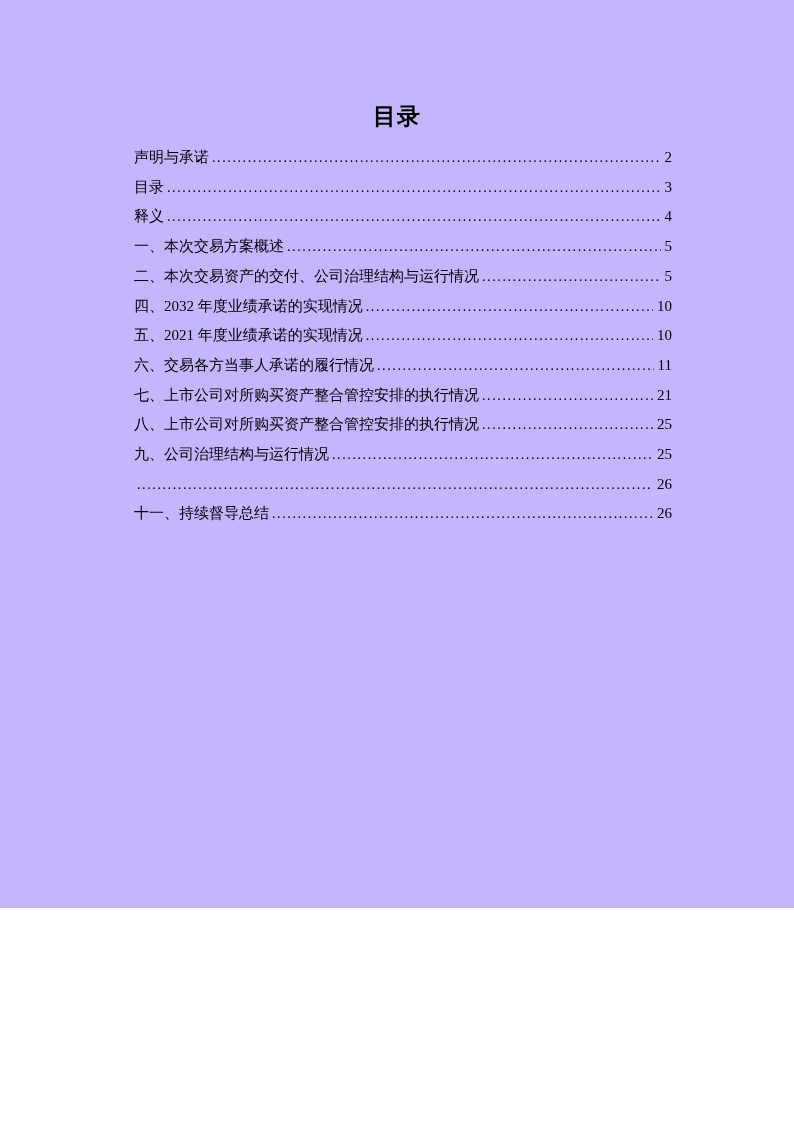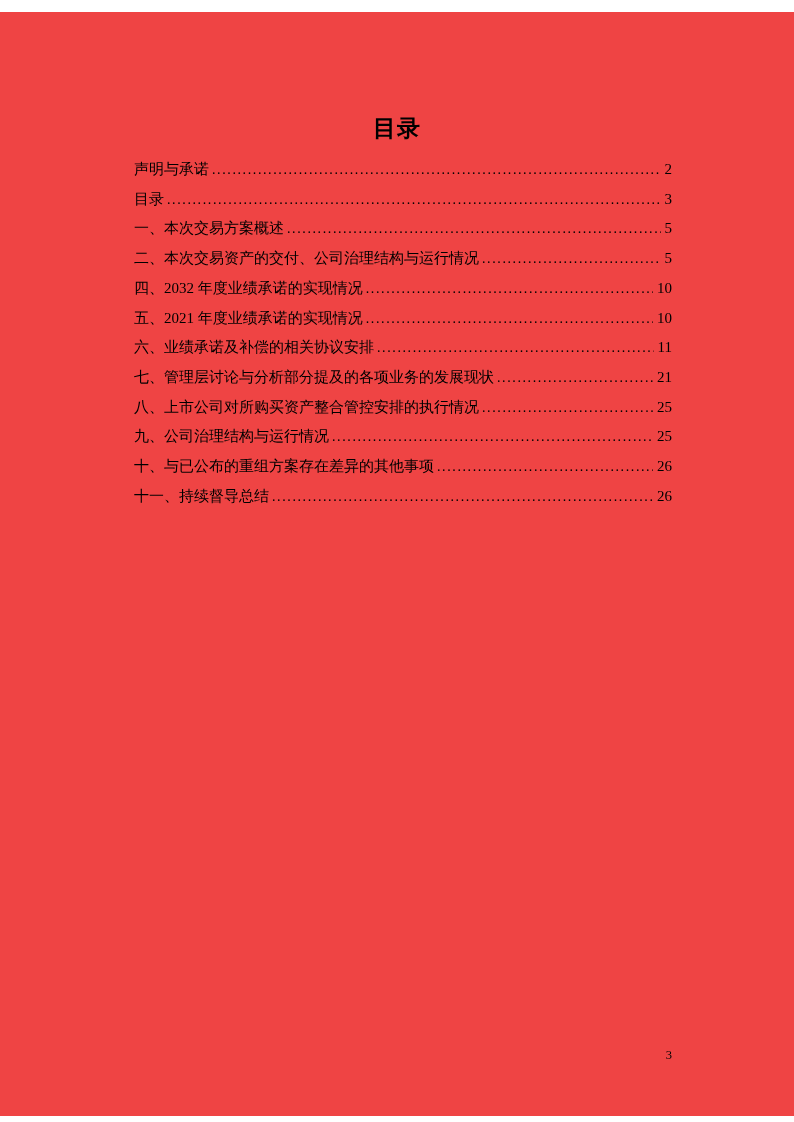--- a/index.html
+++ b/index.html
@@ -3,23 +3,23 @@
 <meta charset="utf-8">
 <style>
   html, body {
     margin: 0;
     padding: 0;
     background: #ffffff;
   }
   .page {
     position: relative;
     width: 794px;
-    height: 1104px;
-    margin: 12px auto;
-    background: #ef4444;
+    height: 908px;
+    margin: 0 auto;
+    background: #c4b5fd;
     color: #000000;
     font-family: "Liberation Serif", "DejaVu Serif", serif;
     overflow: hidden;
     box-sizing: border-box;
   }
   .doc-title {
     margin: 0;
     padding-top: 102px;
     text-align: center;
     font-family: "Liberation Sans", "DejaVu Sans", sans-serif;
@@ -81,20 +81,25 @@
     <span class="toc-dots"></span>
     <span class="toc-page">2</span>
   </div>
 
   <div class="toc-row">
     <span class="toc-label">目录</span>
     <span class="toc-dots"></span>
     <span class="toc-page">3</span>
   </div>
 
+  <div class="toc-row">
+    <span class="toc-label">释义</span>
+    <span class="toc-dots"></span>
+    <span class="toc-page">4</span>
+  </div>
 
   <div class="toc-row">
     <span class="toc-label">一、本次交易方案概述</span>
     <span class="toc-dots"></span>
     <span class="toc-page">5</span>
   </div>
 
   <div class="toc-row">
     <span class="toc-label">二、本次交易资产的交付、公司治理结构与运行情况</span>
     <span class="toc-dots"></span>
@@ -108,45 +113,44 @@
     <span class="toc-page">10</span>
   </div>
 
   <div class="toc-row">
     <span class="toc-label">五、2021 年度业绩承诺的实现情况</span>
     <span class="toc-dots"></span>
     <span class="toc-page">10</span>
   </div>
 
   <div class="toc-row">
-    <span class="toc-label">六、业绩承诺及补偿的相关协议安排</span>
+    <span class="toc-label">六、交易各方当事人承诺的履行情况</span>
     <span class="toc-dots"></span>
     <span class="toc-page">11</span>
   </div>
 
   <div class="toc-row">
-    <span class="toc-label">七、管理层讨论与分析部分提及的各项业务的发展现状</span>
+    <span class="toc-label">七、上市公司对所购买资产整合管控安排的执行情况</span>
     <span class="toc-dots"></span>
     <span class="toc-page">21</span>
   </div>
 
   <div class="toc-row">
     <span class="toc-label">八、上市公司对所购买资产整合管控安排的执行情况</span>
     <span class="toc-dots"></span>
     <span class="toc-page">25</span>
   </div>
 
   <div class="toc-row">
     <span class="toc-label">九、公司治理结构与运行情况</span>
     <span class="toc-dots"></span>
     <span class="toc-page">25</span>
   </div>
 
   <div class="toc-row">
-    <span class="toc-label">十、与已公布的重组方案存在差异的其他事项</span>
     <span class="toc-dots"></span>
     <span class="toc-page">26</span>
   </div>
 
   <div class="toc-row">
     <span class="toc-label">十一、持续督导总结</span>
     <span class="toc-dots"></span>
     <span class="toc-page">26</span>
   </div>
 </div>

